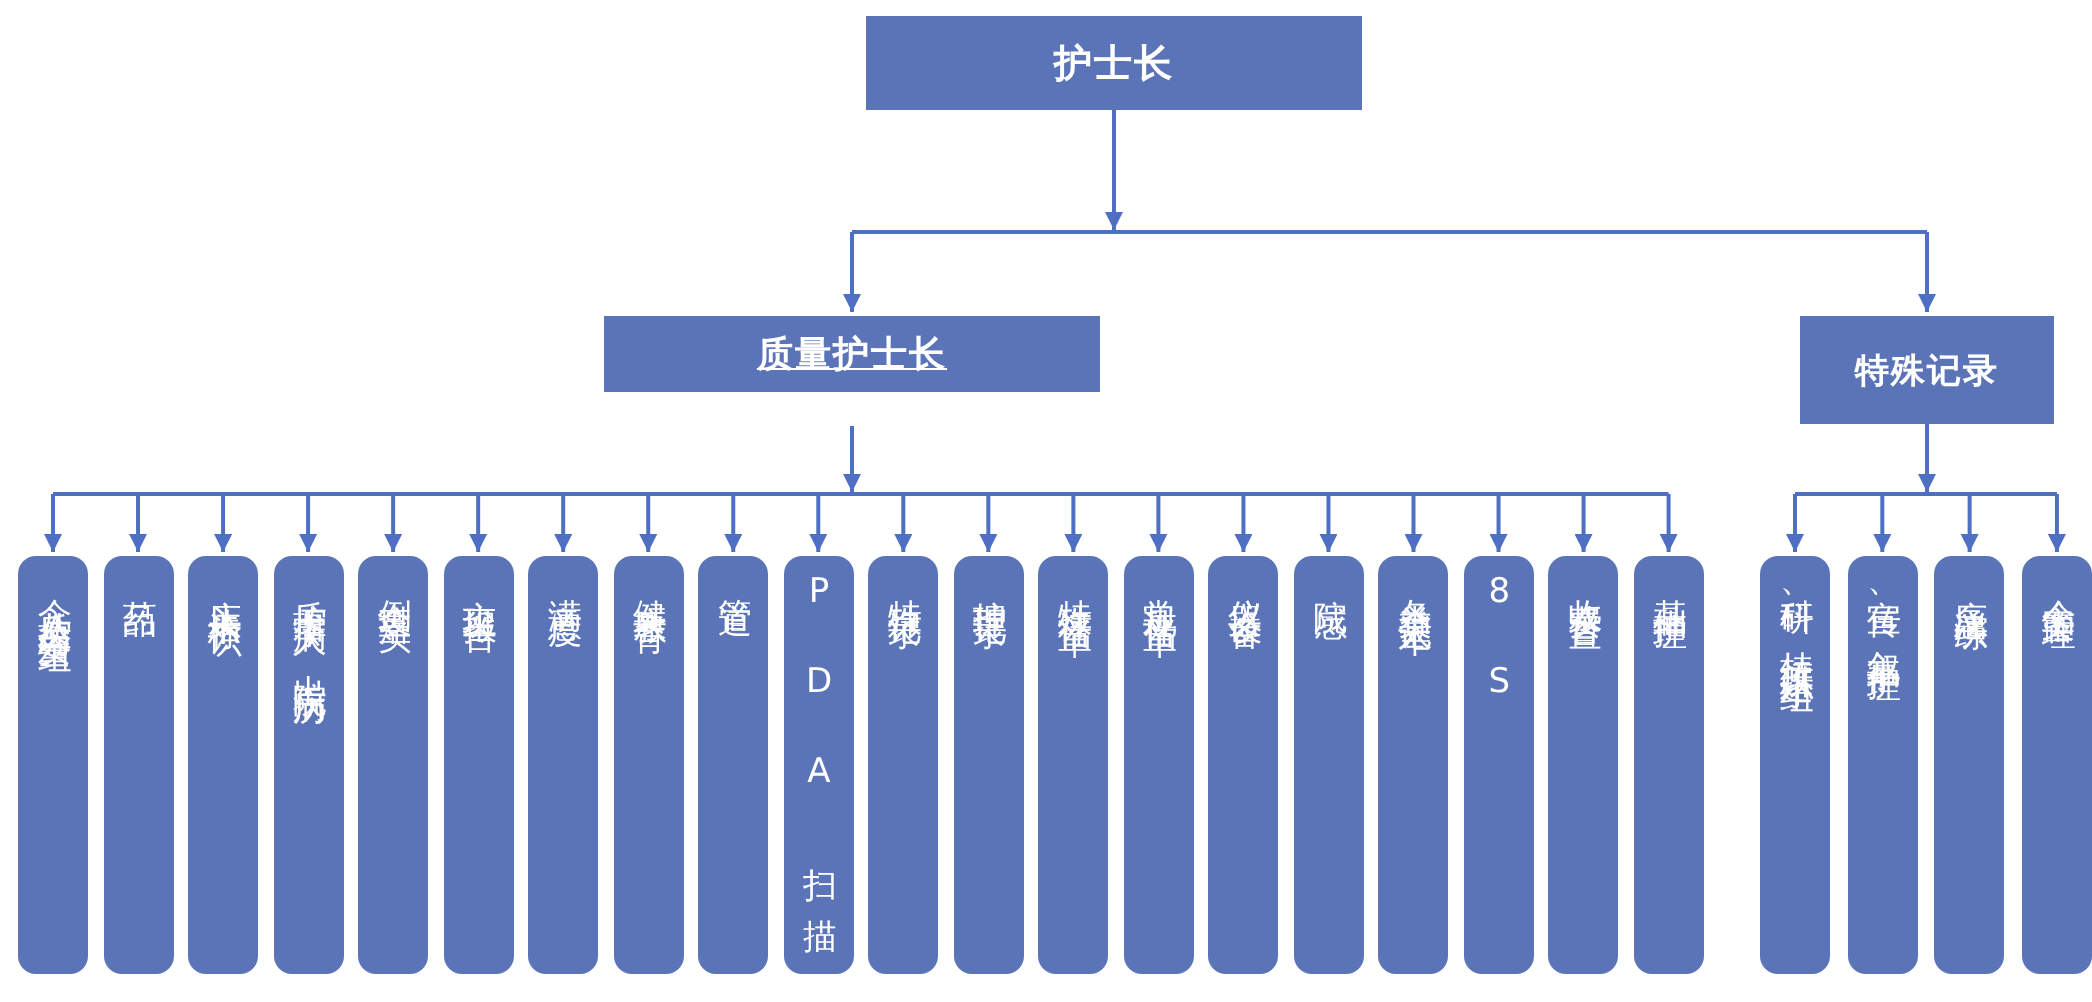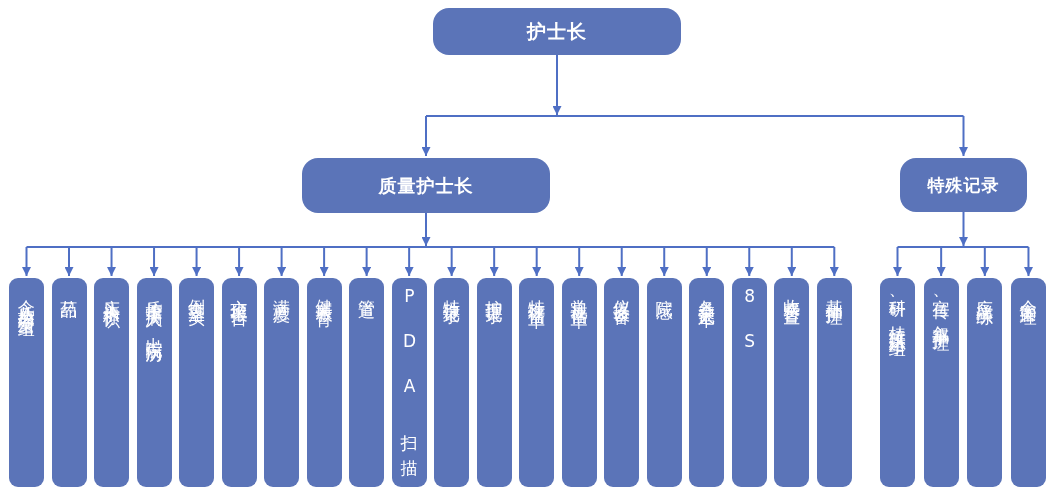--- a/index.html
+++ b/index.html
@@ -23,25 +23,25 @@
   #arrow path { fill: var(--line); }
 
   .hbox {
     position: absolute;
     background: var(--fill);
     color: #ffffff;
     font-weight: bold;
     display: flex;
     align-items: center;
     justify-content: center;
-    border-radius: 16px;
+    border-radius: 0;
     letter-spacing: 1px;
   }
   #root-box   { left: 433px; top: 8px;   width: 248px; height: 47px; font-size: 19px; }
-  #branch-0   { left: 302px; top: 158px; width: 248px; height: 55px; font-size: 18px; }
+  #branch-0   { left: 302px; top: 158px; width: 248px; height: 38px; font-size: 18px; text-decoration: underline; }
   #branch-1   { left: 900px; top: 158px; width: 127px; height: 54px; font-size: 17px; }
 
   .children {
     position: absolute;
     top: 278px;
     height: 209px;
     display: flex;
     justify-content: space-between;
   }
   #children-0 { left: 9px;   width: 843px; }

